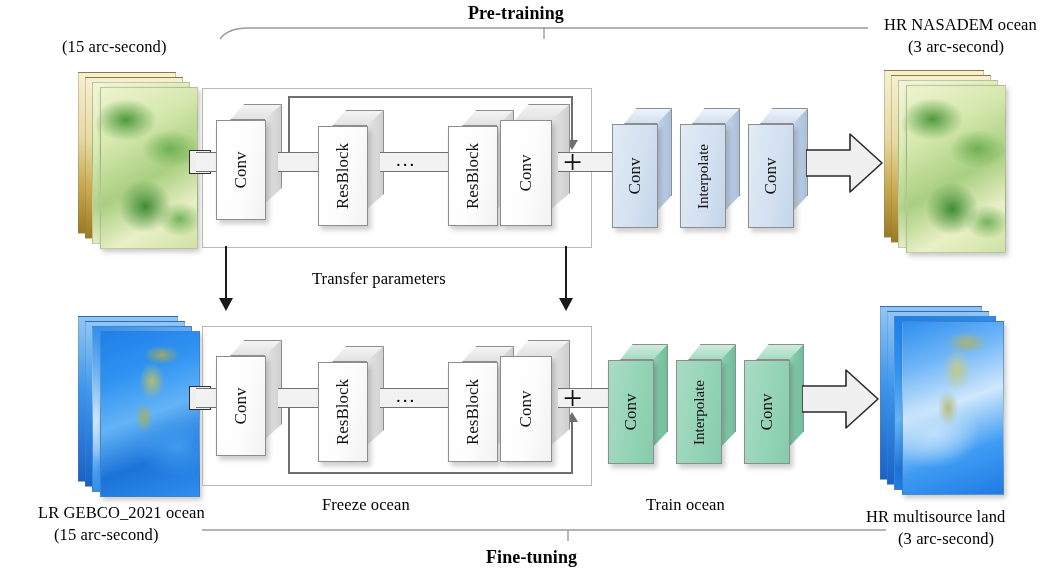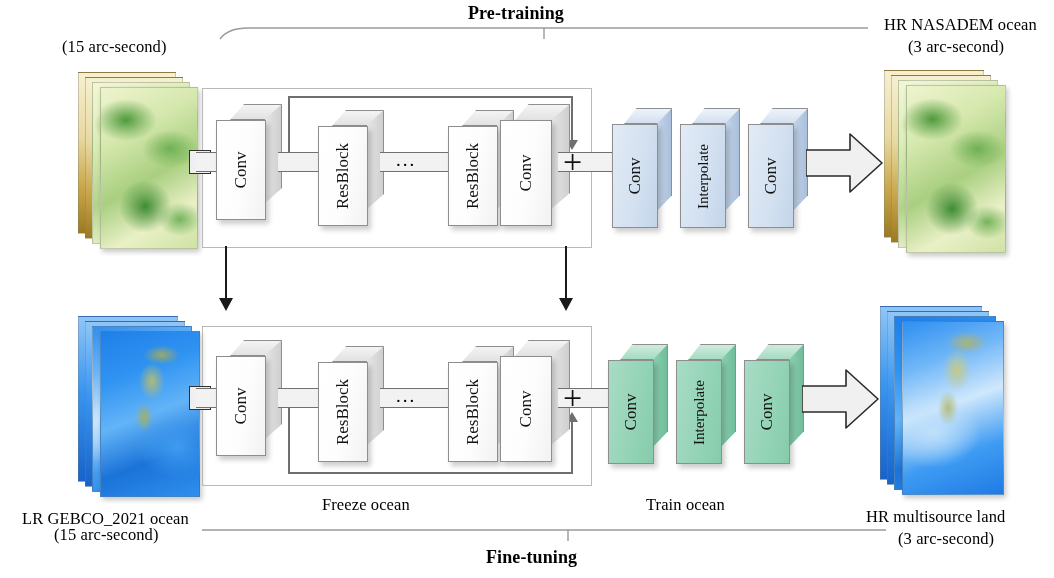--- a/index.html
+++ b/index.html
@@ -222,29 +222,30 @@
   </div>
 
   <div class="varrow" style="left:216px;top:246px;width:20px;height:66px;">
     <div class="stem" style="height:52px;"></div>
     <div class="head" style="top:52px;"></div>
   </div>
   <div class="varrow" style="left:556px;top:246px;width:20px;height:66px;">
     <div class="stem" style="height:52px;"></div>
     <div class="head" style="top:52px;"></div>
   </div>
+  <div class="lbl" style="left:312px;top:268px;">Transfer parameters</div>
 
   <div class="stack" style="left:78px;top:316px;width:130px;height:184px;">
     <div class="slab s1 edge-ocean" style="width:98px;height:164px;"></div>
     <div class="slab s2 edge-ocean" style="width:98px;height:164px;"></div>
     <div class="slab s3 ocean2" style="width:98px;height:164px;"></div>
     <div class="slab face ocean1" style="width:98px;height:164px;"></div>
   </div>
 
-  <div class="lbl" style="left:22px;top:502px;margin-top:6px;">LR GEBCO_2021 ocean</div>
+  <div class="lbl" style="left:38px;top:502px;">LR GEBCO_2021 ocean</div>
   <div class="lbl" style="left:54px;top:524px;">(15 arc-second)</div>
 
   <div class="netbox" style="left:202px;top:326px;width:388px;height:158px;"></div>
 
   <div class="inport" style="left:189px;top:386px;width:22px;height:24px;"></div>
   <div class="band" style="left:196px;top:388px;width:40px;height:20px;"></div>
 
   <div class="wire" style="left:288px;top:472px;width:284px;height:1.6px;"></div>
   <div class="wire" style="left:288px;top:408px;width:1.6px;height:66px;"></div>
   <div class="wire" style="left:571px;top:420px;width:1.6px;height:54px;"></div>

